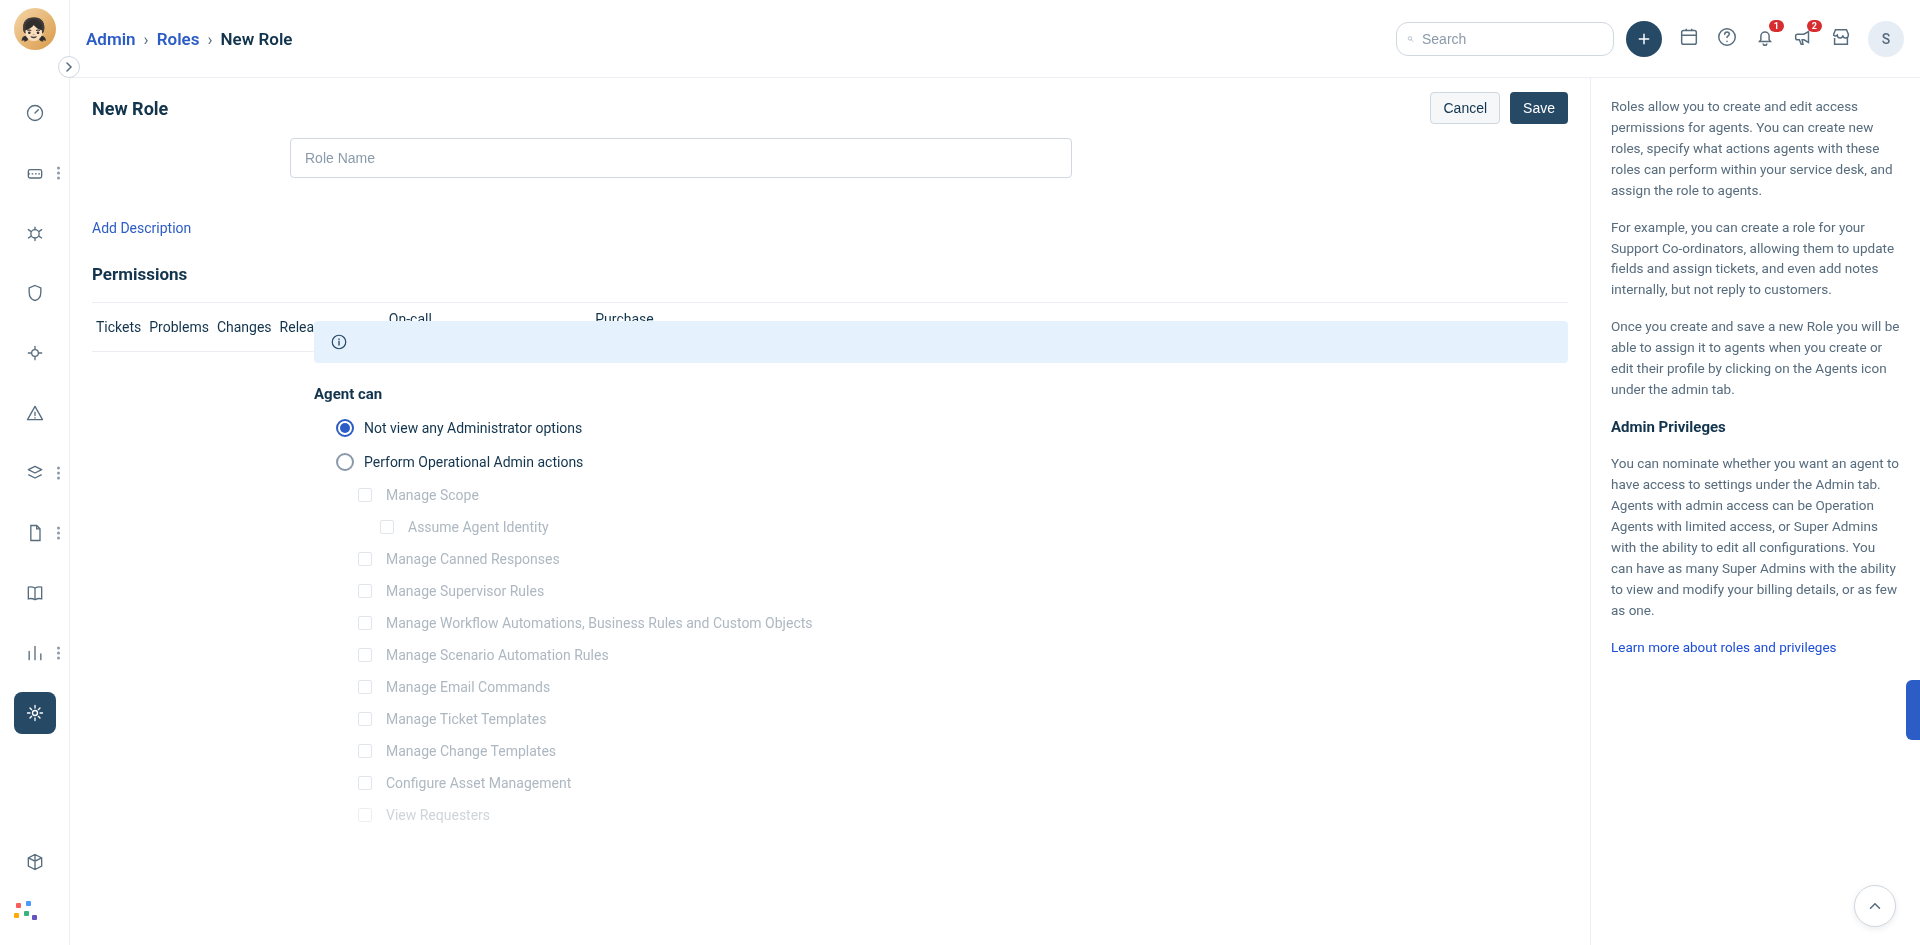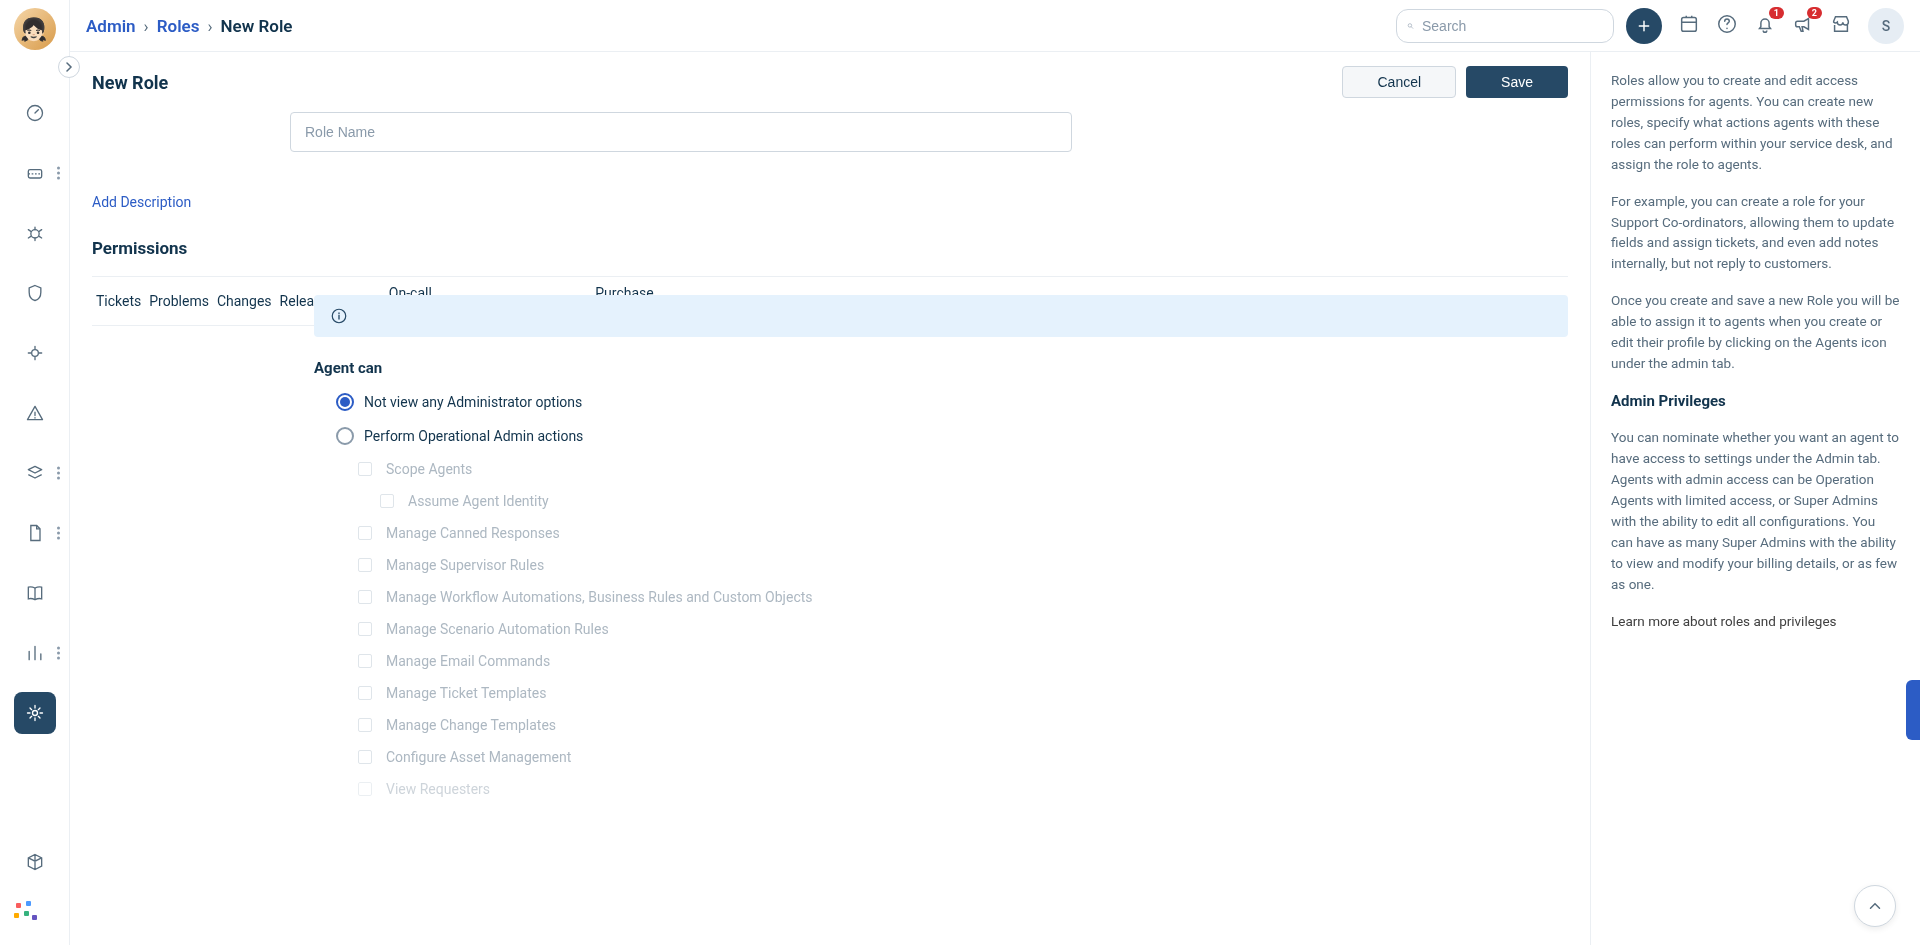--- a/index.html
+++ b/index.html
@@ -16,42 +16,42 @@
 .rail-item.active { background: #264966; }
 .rail-item svg { width: 20px; height: 20px; }
 .rail-item .sub-dots { position: absolute; right: -4px; top: 50%; transform: translateY(-50%); display: flex; flex-direction: column; gap: 2px; }
 .rail-item .sub-dots span { width: 3px; height: 3px; border-radius: 50%; background: #8a9aaa; }
 .rail-bottom { margin-top: auto; padding-bottom: 20px; display: flex; flex-direction: column; gap: 18px; }
 .rail-confetti { width: 24px; height: 24px; position: relative; }
 .rail-confetti span { position: absolute; width: 5px; height: 5px; border-radius: 1px; }
 
 
 .main { flex: 1; display: flex; flex-direction: column; }
-.topbar { height: 52px; border-bottom: 1px solid #ebeff3; display: flex; align-items: center; padding: 0 16px; gap: 12px; }
+.topbar { height: 78px; border-bottom: 1px solid #ebeff3; display: flex; align-items: center; padding: 0 16px; gap: 12px; }
 .breadcrumb { display: flex; align-items: center; gap: 8px; font-size: 17px; font-weight: 600; }
 .breadcrumb a { color: #2c5cc5; text-decoration: none; }
 .breadcrumb .sep { color: #576c7d; font-weight: 400; }
 .breadcrumb .cur { color: #12344d; }
 .topbar-spacer { flex: 1; }
 .search-box { width: 218px; height: 34px; border: 1px solid #cfd7df; border-radius: 12px; display: flex; align-items: center; padding: 0 10px; gap: 8px; color: #8a9aaa; }
 .search-box input { border: none; outline: none; flex: 1; font-size: 14px; color: #12344d; background: transparent; }
 .search-box input::placeholder { color: #8a9aaa; }
 .top-icons { display: flex; align-items: center; gap: 16px; }
 .top-add { width: 36px; height: 36px; border-radius: 50%; background: #264966; display: flex; align-items: center; justify-content: center; cursor: pointer; }
 .top-icon { position: relative; cursor: pointer; }
 .top-icon .badge { position: absolute; top: -6px; right: -8px; background: #d72d30; color: #fff; font-size: 9px; font-weight: 700; border-radius: 8px; padding: 1px 5px; min-width: 14px; text-align: center; }
 .top-avatar { width: 36px; height: 36px; border-radius: 50%; background: #e6edf4; display: flex; align-items: center; justify-content: center; color: #576c7d; font-weight: 500; }
 
 
 .content-wrap { flex: 1; display: flex; overflow: hidden; }
 .content-main { flex: 1; display: flex; flex-direction: column; overflow: hidden; }
 .page-header { display: flex; align-items: center; padding: 14px 22px; }
 .page-title { font-size: 18px; font-weight: 700; color: #12344d; }
 .page-header .spacer { flex: 1; }
-.btn { height: 32px; padding: 0 34px; border-radius: 4px; font-size: 14px; cursor: pointer; border: 1px solid transparent; display: inline-flex; align-items: center; }
+.btn { height: 32px; padding: 0 12px; border-radius: 4px; font-size: 14px; cursor: pointer; border: 1px solid transparent; display: inline-flex; align-items: center; }
 .btn-cancel { background: #f5f7f9; border-color: #cfd7df; color: #12344d; margin-right: 10px; }
 .btn-save { background: #264966; color: #fff; }
 
 .form-top { padding: 0 22px 14px 22px; }
 .role-name-input { width: 782px; height: 40px; border: 1px solid #cfd7df; border-radius: 4px; padding: 0 14px; font-size: 14px; margin-left: 198px; }
 .role-name-input::placeholder { color: #8a9aaa; }
 .add-desc { color: #2c5cc5; font-size: 14px; cursor: pointer; margin-top: 42px; display: inline-block; }
 
 .perm-section { padding: 0 22px; }
 .perm-heading { font-size: 17px; font-weight: 700; padding: 14px 0 18px 0; border-bottom: 1px solid #ebeff3; }
@@ -74,21 +74,21 @@
 .checkbox-row.indent-1 { margin-left: 44px; }
 .checkbox-row.indent-2 { margin-left: 66px; }
 .checkbox { width: 14px; height: 14px; border: 1.5px solid #cfd7df; border-radius: 2px; flex-shrink: 0; }
 .checkbox-label.disabled { color: #adb8c2; }
 .checkbox.disabled { border-color: #dfe5ea; }
 
 
 .help-panel { width: 330px; border-left: 1px solid #ebeff3; padding: 18px 20px; overflow-y: auto; font-size: 13.5px; line-height: 1.55; color: #576c7d; }
 .help-panel p { margin-bottom: 16px; }
 .help-panel h3 { font-size: 15px; font-weight: 700; color: #12344d; margin: 10px 0 14px 0; }
-.help-panel .learn { color: #404040; cursor: pointer; }
+.help-panel .learn { color: #1d4ed8; cursor: pointer; }
 
 
 .scroll-top { position: absolute; right: 24px; bottom: 18px; width: 42px; height: 42px; border-radius: 50%; background: #fff; border: 1px solid #cfd7df; display: flex; align-items: center; justify-content: center; cursor: pointer; box-shadow: 0 2px 6px rgba(0,0,0,0.08); }
 .right-pill { position: absolute; right: 0; top: 680px; width: 14px; height: 60px; background: #2c5cc5; border-radius: 6px 0 0 6px; }
 </style>
 </head>
 <body>
 
 <div class="app">
 
@@ -290,21 +290,21 @@
                 <div class="radio checked"></div>
                 <span>Not view any Administrator options</span>
               </div>
               <div class="radio-row">
                 <div class="radio"></div>
                 <span>Perform Operational Admin actions</span>
               </div>
 
               <div class="checkbox-row indent-1">
                   <div class="checkbox disabled"></div>
-                  <span class="checkbox-label disabled">Scope Agents</span>
+                  <span class="checkbox-label disabled">Manage Scope</span>
                 </div>
               <div class="checkbox-row indent-2">
                   <div class="checkbox disabled"></div>
                   <span class="checkbox-label disabled">Assume Agent Identity</span>
                 </div>
               <div class="checkbox-row indent-1">
                   <div class="checkbox disabled"></div>
                   <span class="checkbox-label disabled">Manage Canned Responses</span>
                 </div>
               <div class="checkbox-row indent-1">

